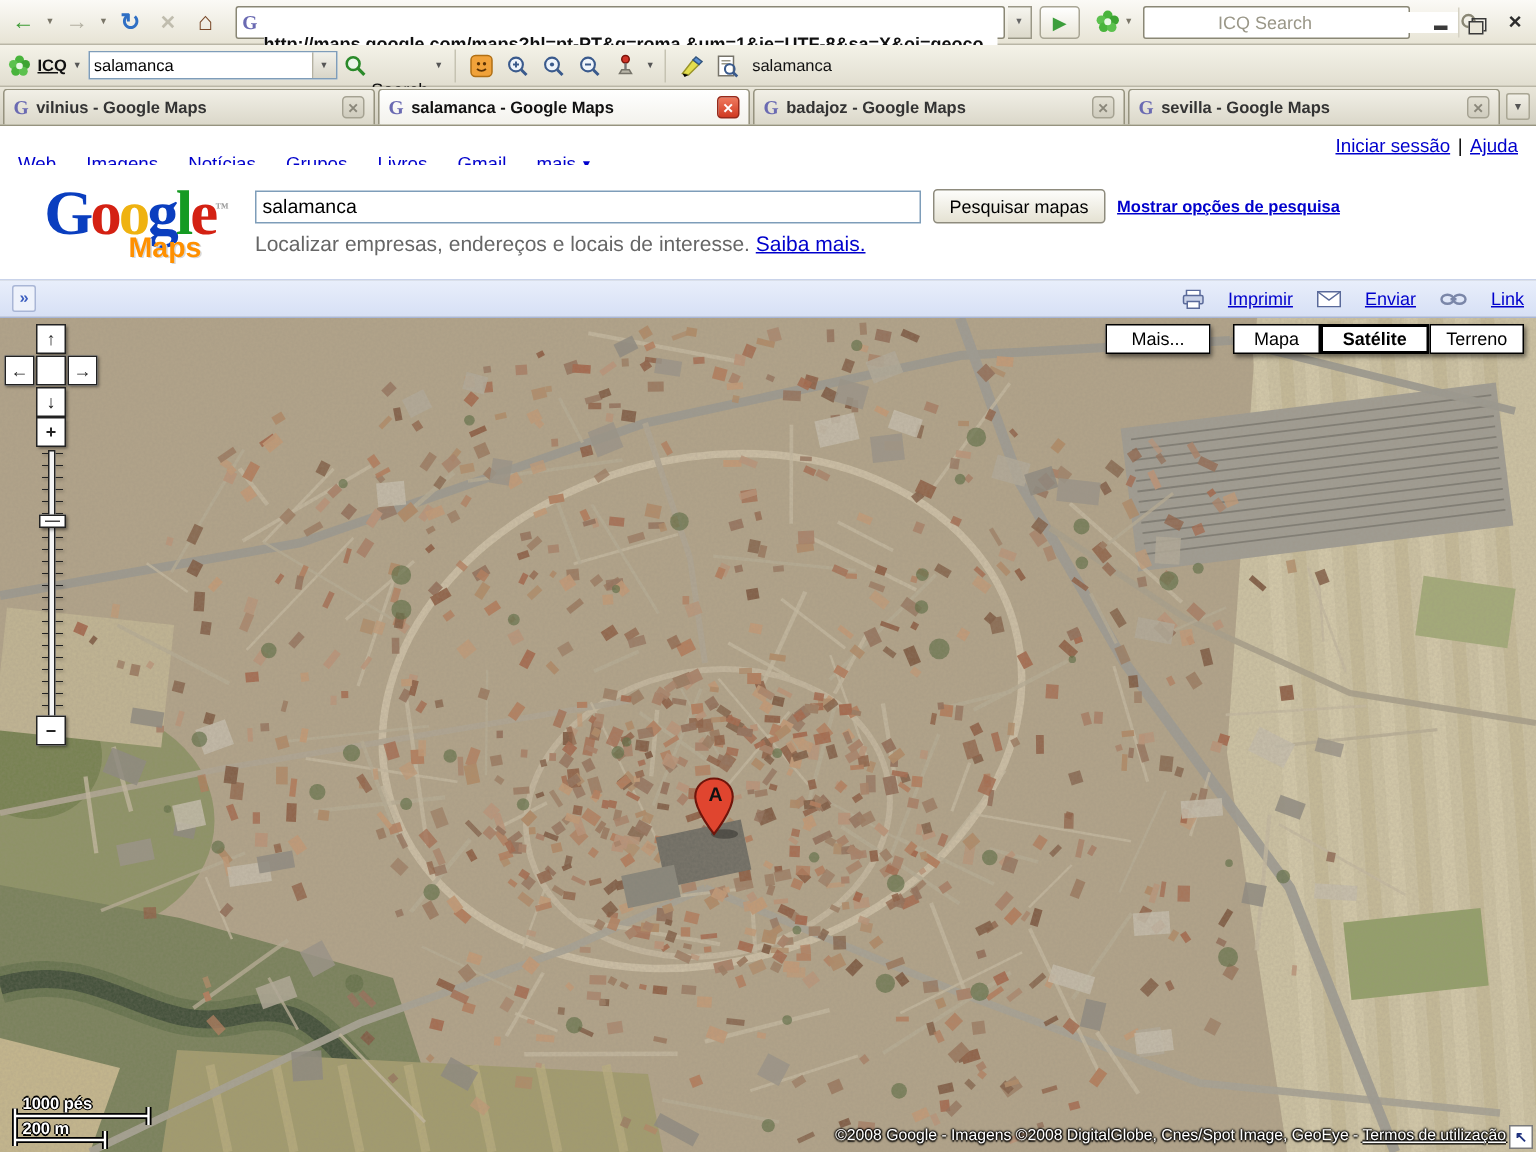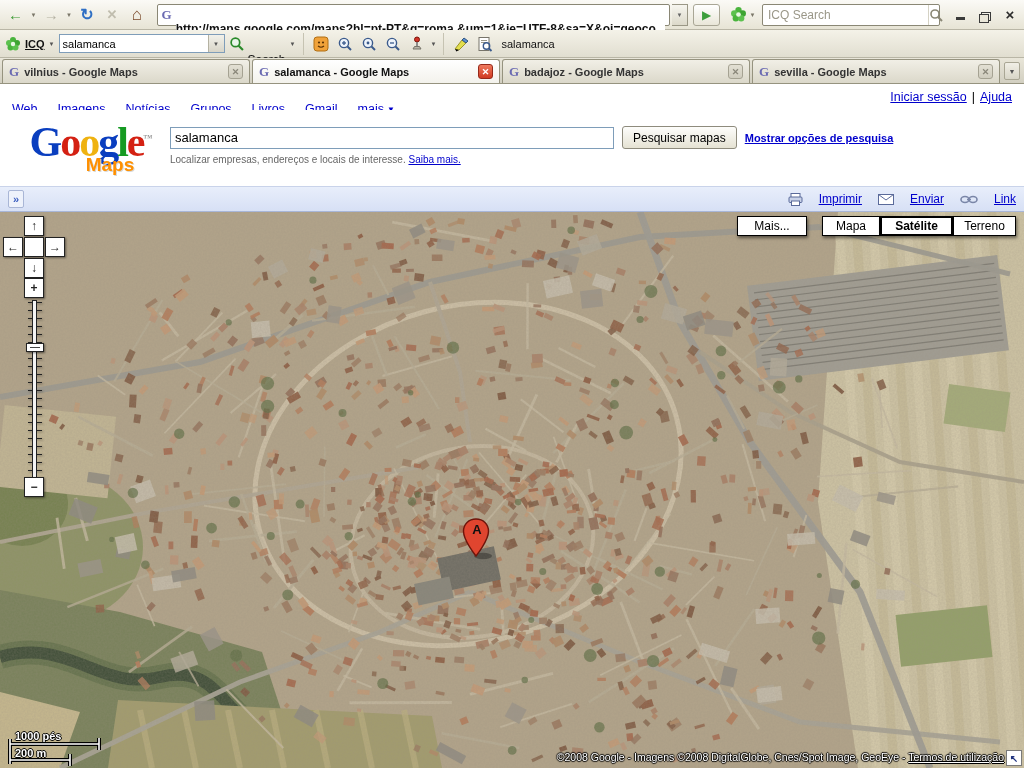--- a/index.html
+++ b/index.html
@@ -24,21 +24,21 @@
   .url-box input { border:none; outline:none; width:100%; font:bold 12px "Liberation Sans",sans-serif; color:#111;margin-top:28px; }
   .url-drop { width:17px; height:22px; background:linear-gradient(#f6f5ef,#dcd9ca); border:1px solid #9a9786;
     border-left:none; display:flex; align-items:center; justify-content:center; font-size:6px; color:#666; }
   .go-btn { width:28px; height:22px; margin-left:3px; border:1px solid #a9a695; border-radius:3px;
     background:linear-gradient(#ffffff,#e9e6d8); color:#3c9e3c; font-size:12px;
     display:flex; align-items:center; justify-content:center; }
   .icq-mini { display:flex; align-items:center; margin-left:8px; gap:1px; }
   .icq-search-box { display:flex; align-items:center; width:178px; height:22px; background:#fff;
     border:1px solid #8a8775; border-radius:2px; margin-left:3px; }
   .icq-search-box input { flex:1; border:none; outline:none; padding:0 5px;
-    font:12px "Liberation Sans",sans-serif; color:#333; }
+    font:12px "Liberation Sans",sans-serif; color:#333;margin-left:44px; }
   .icq-search-box input::placeholder { color:#9a9788; }
   .lens-btn { width:24px; height:20px; display:flex; align-items:center; justify-content:center;
     border-left:1px solid #d5d2c4; }
   .win-controls { display:flex; align-items:center; gap:9px; margin-left:10px; margin-right:2px; }
   .wc { width:16px; height:16px; display:flex; align-items:flex-end; justify-content:center; }
   .wc-min-bar { width:9px; height:3px; background:#3a3a3a; margin-bottom:3px; }
   .wc-restore { position:relative; width:12px; height:11px; }
   .wc-restore::before { content:''; position:absolute; right:0; top:0; width:8px; height:7px; border:1px solid #3a3a3a; }
   .wc-restore::after  { content:''; position:absolute; left:0; bottom:0; width:8px; height:7px; border:1px solid #3a3a3a; background:#e9e6d8; }
   .wc-close { font-size:15px; font-weight:bold; color:#2c2c2c; align-items:center; }
@@ -89,21 +89,21 @@
   .logo-tm { font-size:9px; color:#999; vertical-align:super; letter-spacing:0; }
   .logo-maps { font:bold 19px "Liberation Sans",sans-serif; color:#ff9000; margin-top:-10px; margin-left:38px;
     text-shadow:1px 1px 0 #d8d8d8; }
   .search-zone { position:absolute; left:170px; top:16px; }
   .search-row { display:flex; align-items:center; gap:8px; }
   .map-query { width:444px; height:22px; border:1px solid #7e9db9; font:13px "Liberation Sans",sans-serif;
     padding:0 4px; outline:none; }
   .search-btn { height:23px; padding:0 10px; font:12px "Liberation Sans",sans-serif; color:#000;
     background:linear-gradient(#fdfdfb,#e5e2d3); border:1px solid #8e8b7d; border-radius:3px; }
   .options-link { font:bold 11px "Liberation Sans",sans-serif; color:#0000cc; text-decoration:underline; }
-  .hint-row { margin-top:5px; font-size:10px; color:#666; }
+  .hint-row { margin-top:5px; font-size:14px; color:#666; }
   .hint-row a { color:#0000cc; text-decoration:underline; }
 
   
   .actions-bar { height:26px; background:linear-gradient(#e8eefb,#d7e0f5); border-top:1px solid #c9d3ea;
     border-bottom:1px solid #a8b6d8; display:flex; align-items:center; padding:0 8px; }
   .collapse-btn { width:16px; height:18px; background:#eef2fb; border:1px solid #a9b6d6; border-radius:2px;
     color:#3b5ec0; font-size:11px; font-weight:bold; display:flex; align-items:center; justify-content:center; }
   .action-links { margin-left:auto; display:flex; align-items:center; gap:16px; }
   .action-item { display:flex; align-items:center; gap:16px; }
   .action-item a { color:#0000cc; font-size:12px; text-decoration:underline; }

